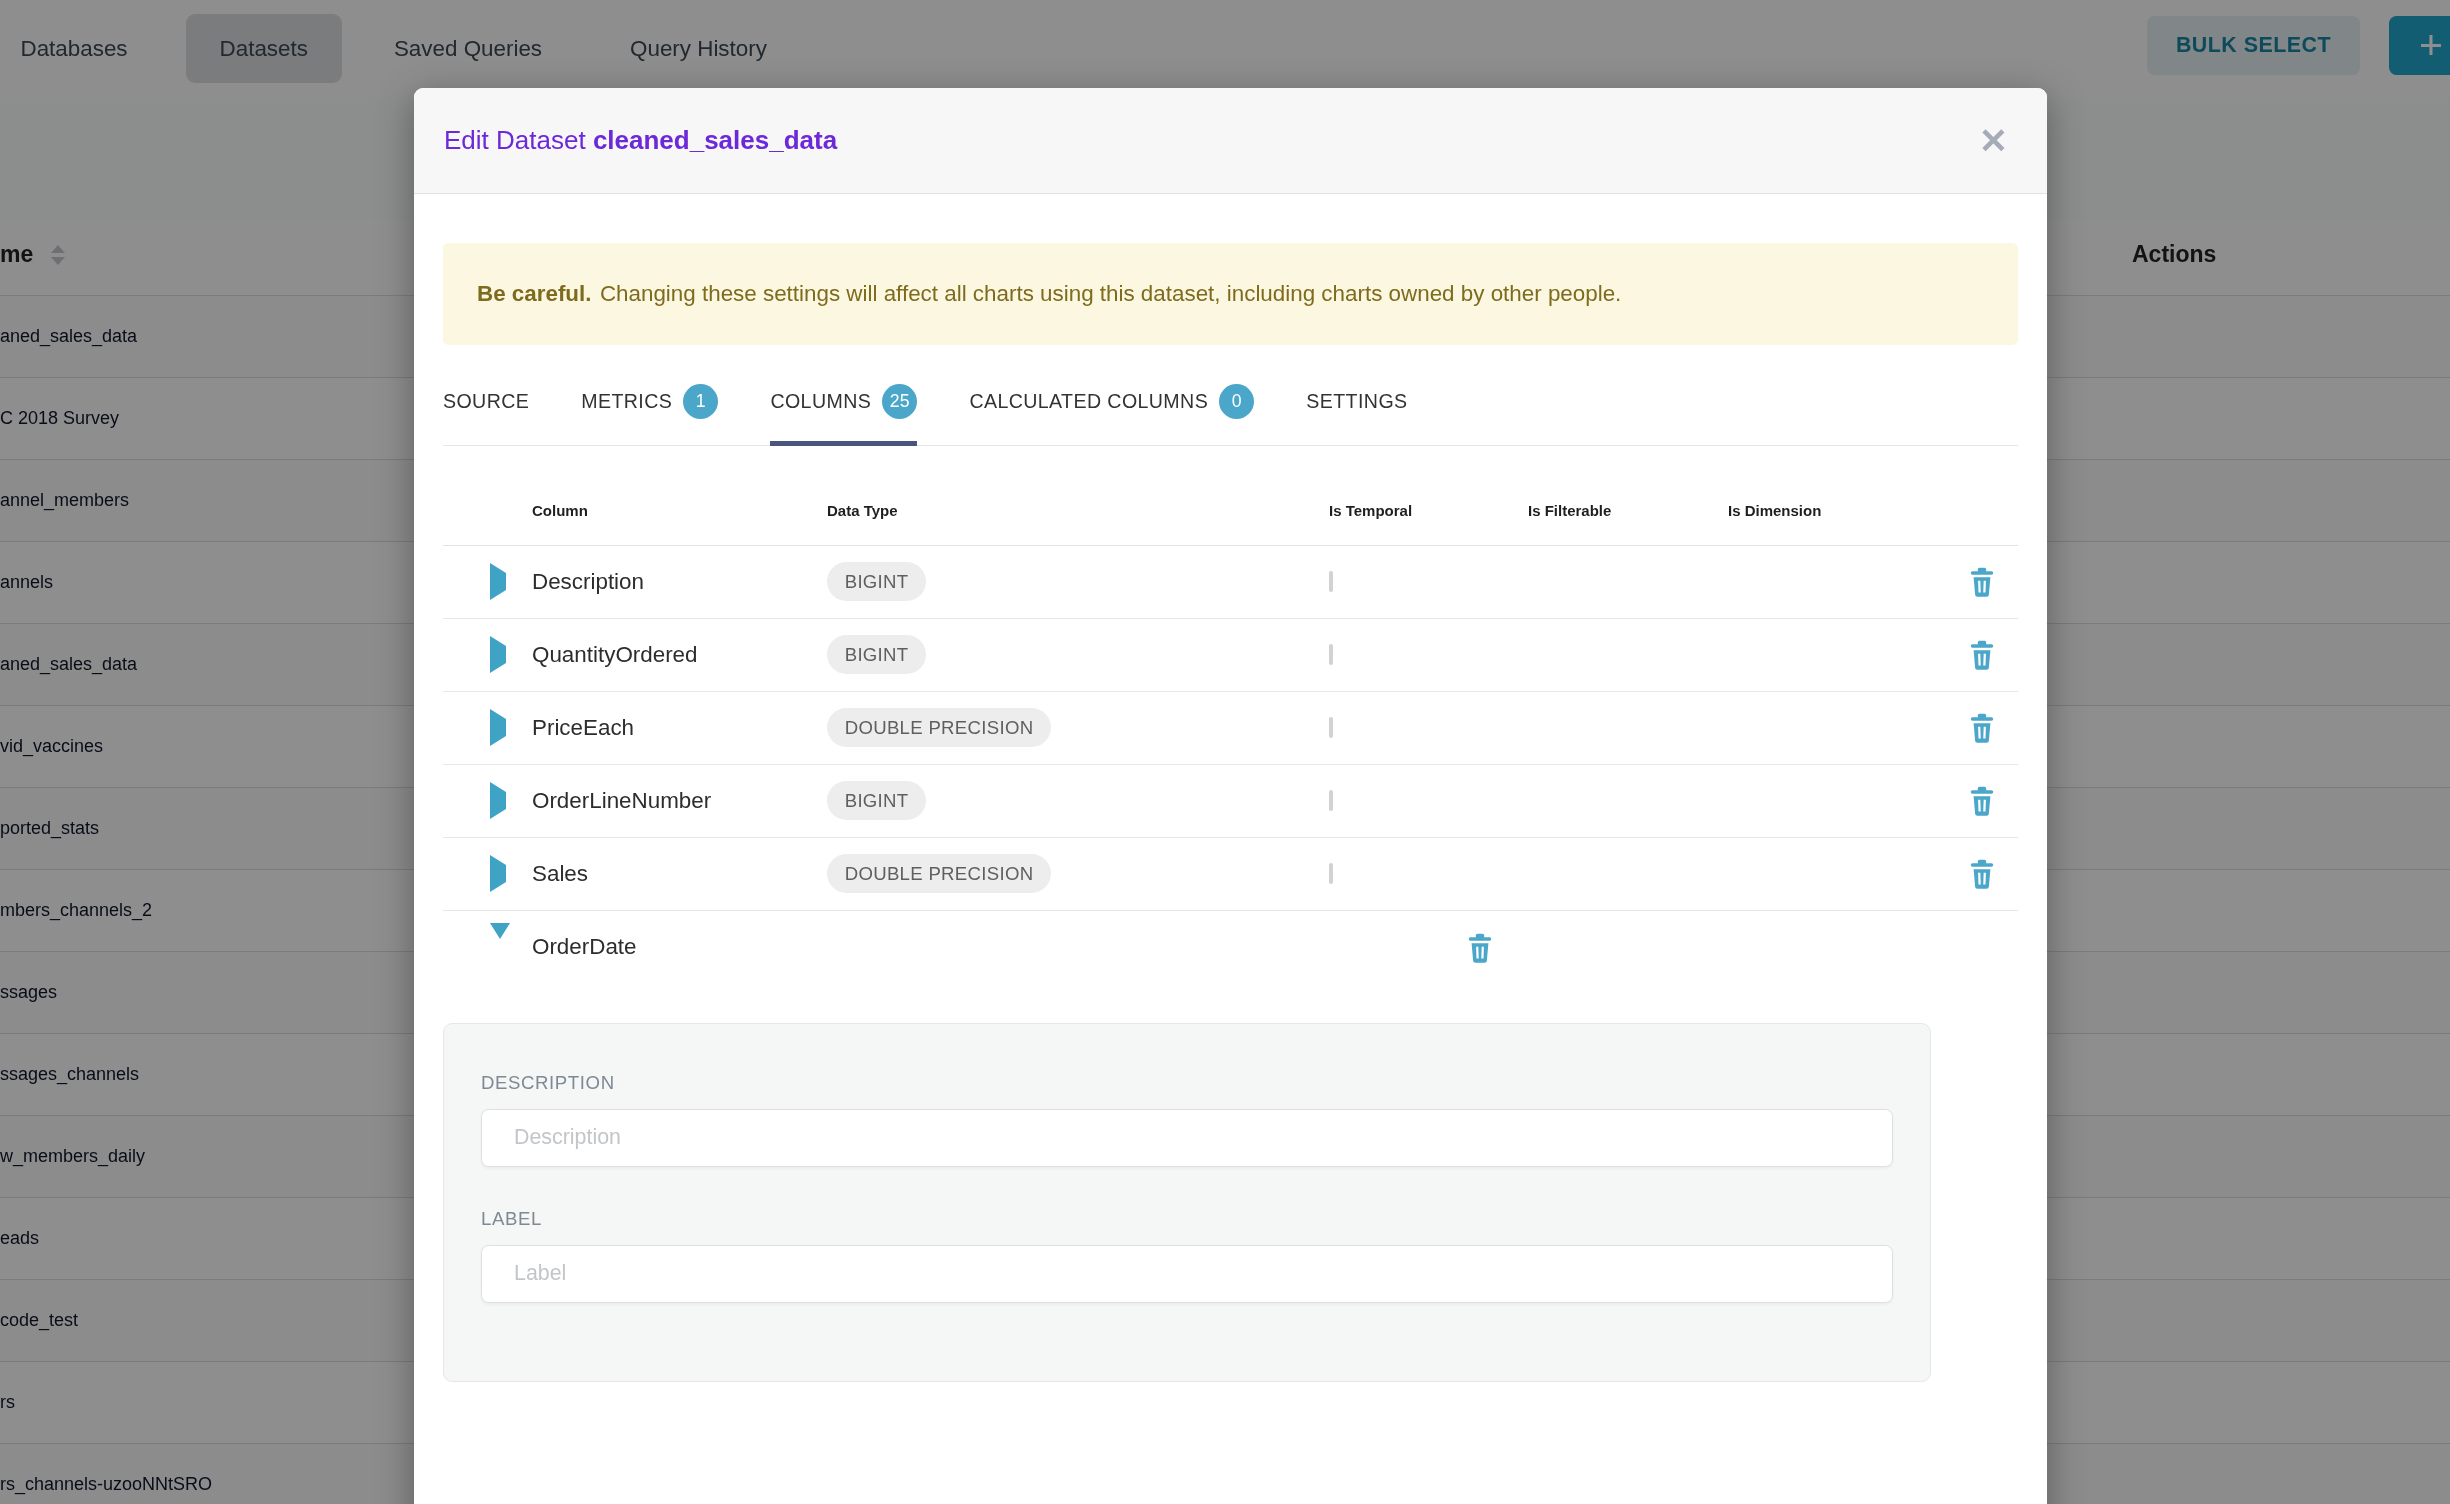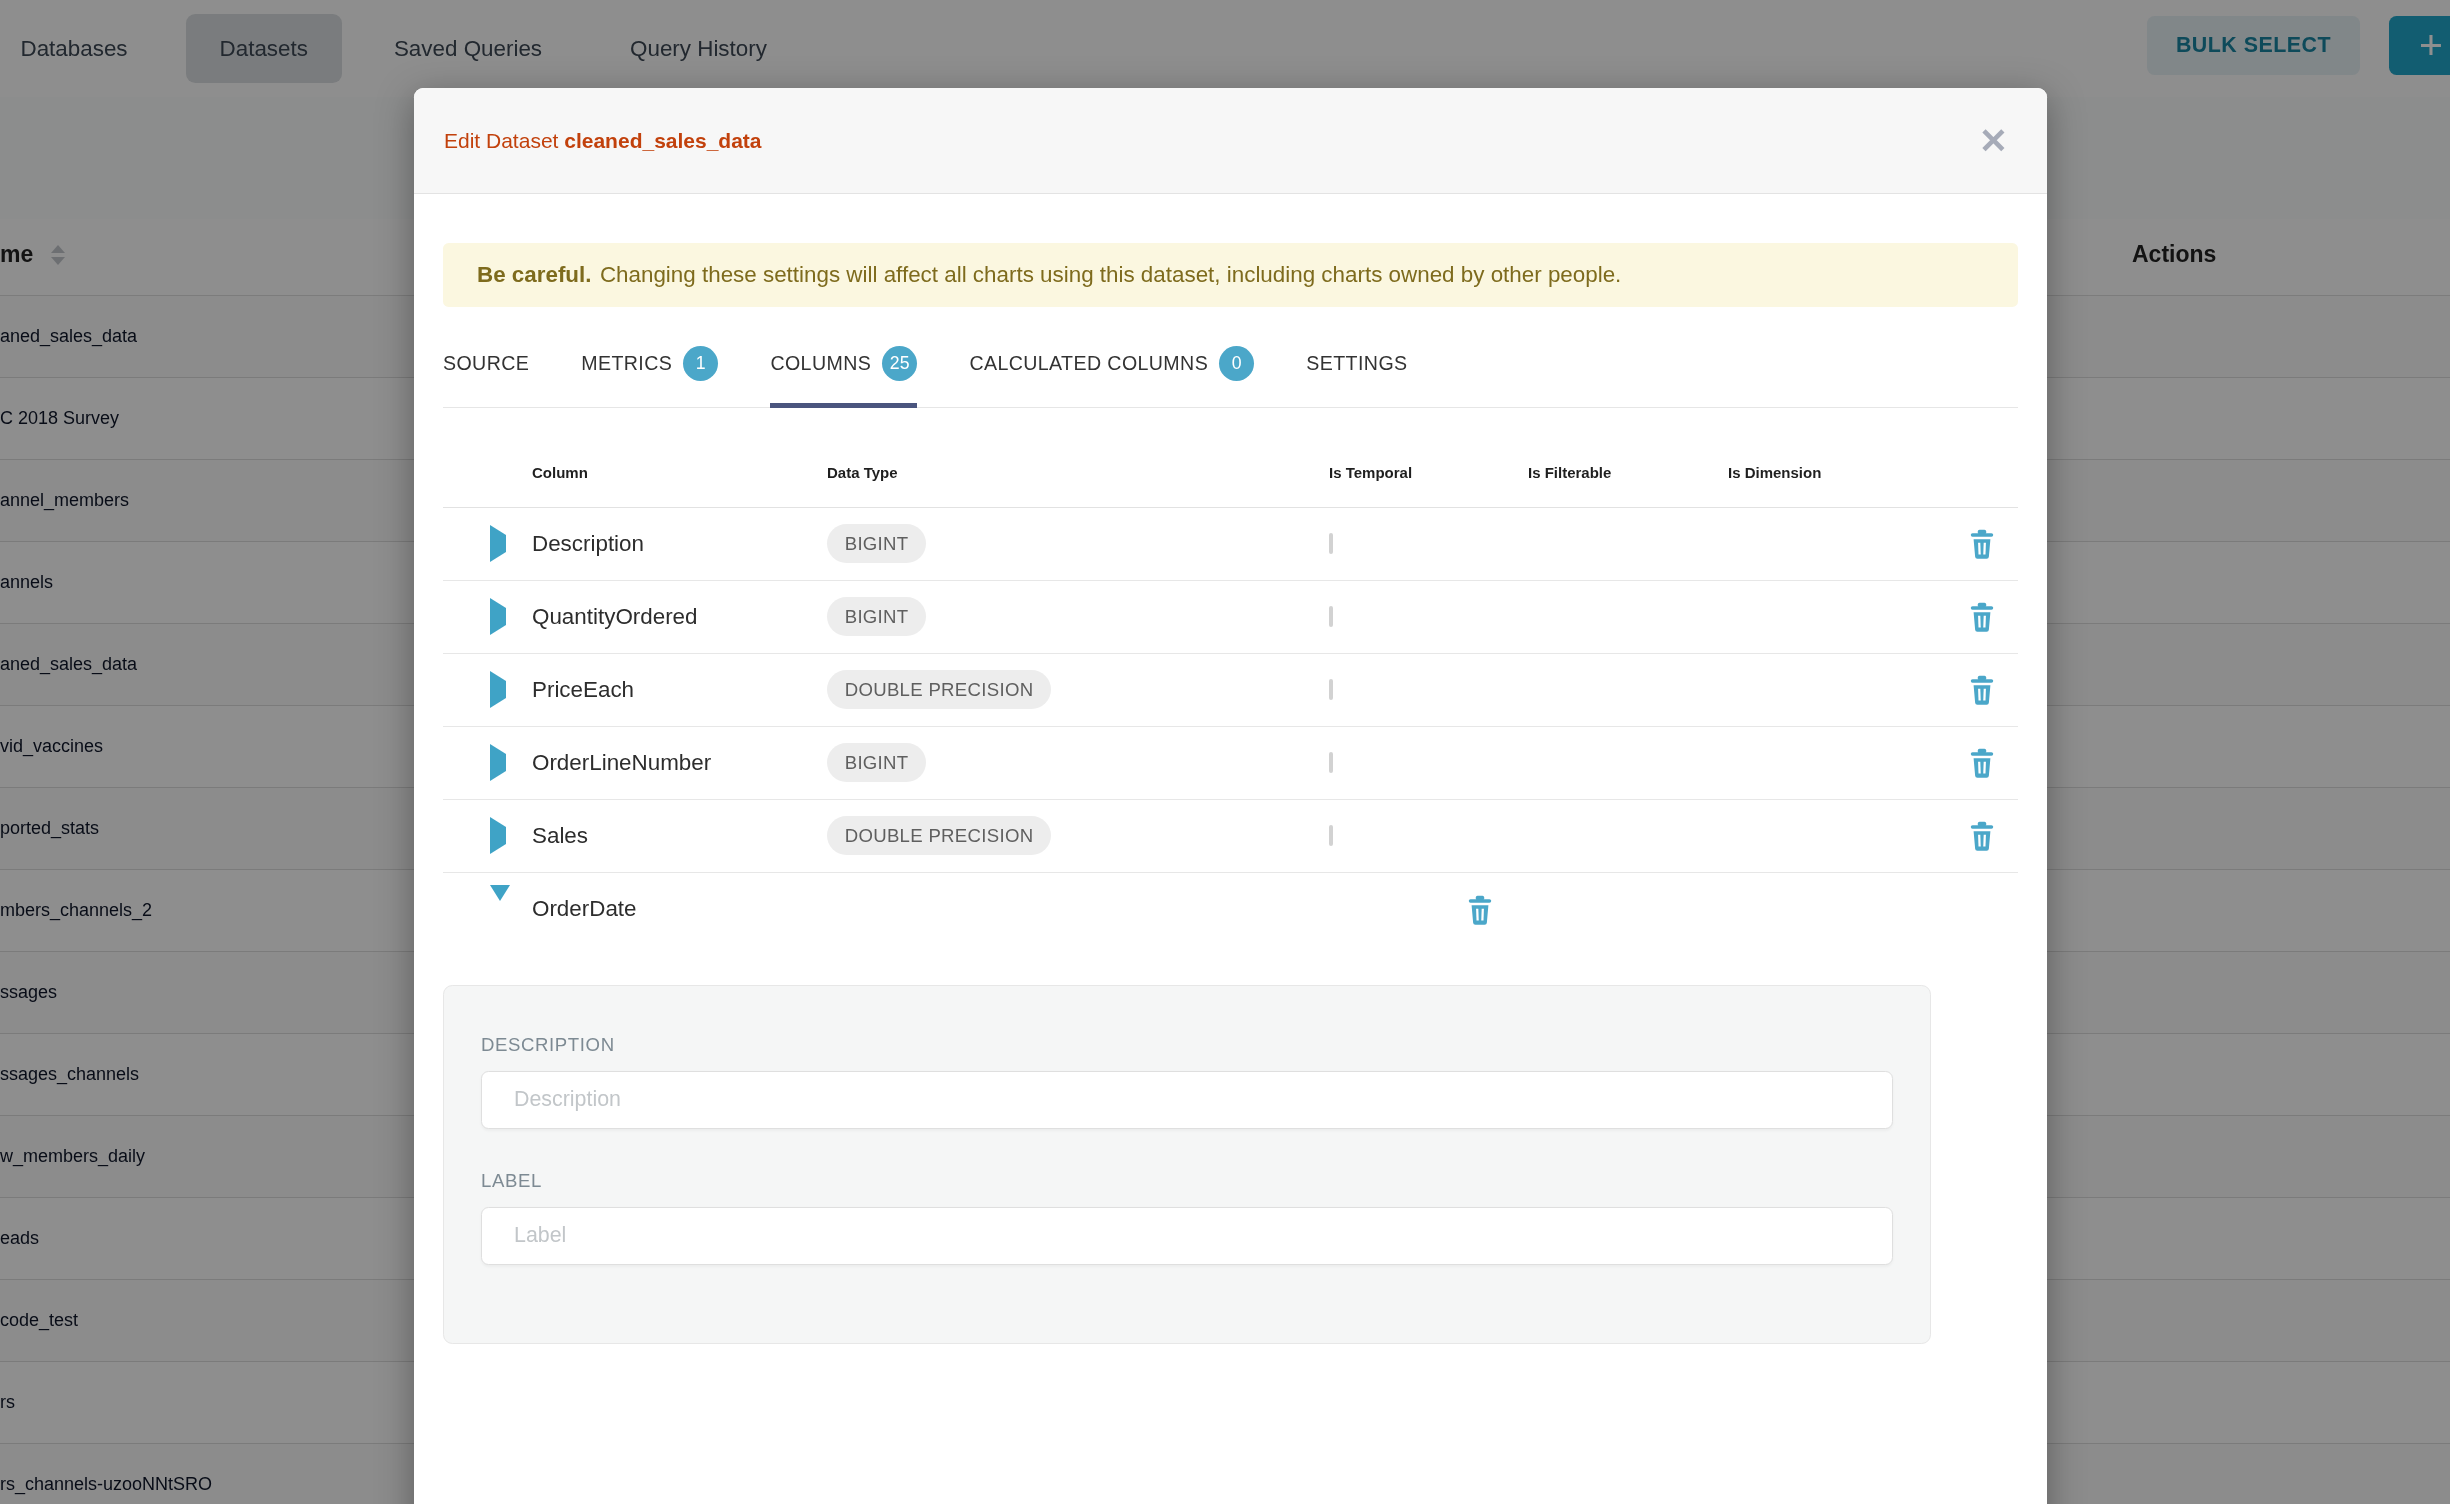--- a/index.html
+++ b/index.html
@@ -73,28 +73,28 @@
 
   
   .modal {
     position: absolute; left: 414px; top: 88px; width: 1633px; height: 1529px;
     background: #fff; border-radius: 9.3px; box-shadow: 0 9.3px 37px rgba(0,0,0,0.35);
   }
   .modal-head {
     height: 106px; background: #f7f7f7; border-bottom: 0.9px solid #e3e3e3;
     border-radius: 9.3px 9.3px 0 0; display: flex; align-items: center; padding: 0 39px 0 30px;
   }
-  .modal-title { font-size: 21px; color: #c2410c; font-weight: 400; }
+  .modal-title { font-size: 26px; color: #6d28d9; font-weight: 400; }
   .modal-title .ds-name { font-weight: 700; }
   .close-x { margin-left: auto; color: #a6abb8; font-size: 35px; font-weight: 700; line-height: 1; cursor: pointer; }
 
   .modal-body { padding: 0 29px; }
 
   .banner {
-    margin-top: 49px; height: 64px; background: #FBF7E0; border-radius: 5.6px;
+    margin-top: 49px; height: 102px; background: #FBF7E0; border-radius: 5.6px;
     display: flex; align-items: center; padding: 0 34px; font-size: 22.4px; color: #7E6B1D;
   }
   .banner .bold { font-weight: 700; margin-right: 8.4px; }
 
   .tabs { display: flex; gap: 52px; margin-top: 11.2px; border-bottom: 0.9px solid #e6e6e6; }
   .tab {
     position: relative; padding: 28px 0 26px; font-size: 19.6px; letter-spacing: 0.4px;
     color: #333; font-weight: 500; display: flex; align-items: center; cursor: pointer; white-space: nowrap;
   }
   .tab.active::after { content: ''; position: absolute; left: 0; right: 0; bottom: -0.9px; height: 4.7px; background: #4A557E; }

